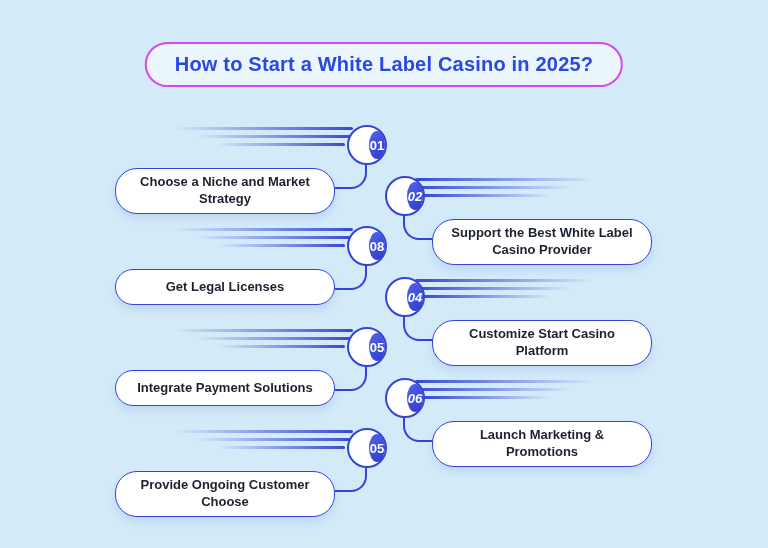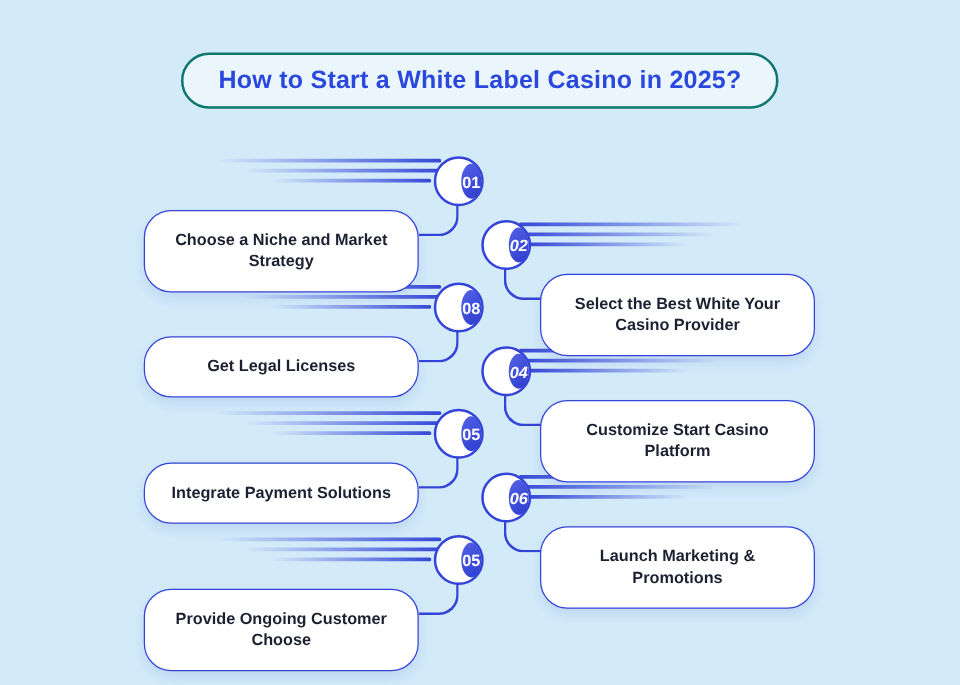--- a/index.html
+++ b/index.html
@@ -17,21 +17,21 @@
     height: 548px;
   }
 
   
   .title-pill {
     position: absolute;
     top: 42px;
     left: 50%;
     transform: translateX(-50%);
     padding: 9px 28px;
-    border: 2px solid #0f766e;
+    border: 2px solid #d946ef;
     border-radius: 999px;
     background: rgba(255,255,255,0.55);
     color: #2b48de;
     font-size: 20px;
     font-weight: bold;
     white-space: nowrap;
     letter-spacing: 0.2px;
   }
 
   
@@ -96,21 +96,21 @@
     border-bottom: 2px solid #3544d8;
     border-bottom-left-radius: 16px;
   }
 
   .pill {
     position: absolute;
     top: 43px;
     width: 220px;
     min-height: 36px;
     box-sizing: border-box;
-    padding: 15px 16px;
+    padding: 5px 16px;
     border: 1.5px solid #3544d8;
     border-radius: 22px;
     background: #ffffff;
     color: #1b2130;
     font-size: 13px;
     font-weight: bold;
     line-height: 1.3;
     text-align: center;
     display: flex;
     align-items: center;
@@ -166,21 +166,21 @@
 
   <div class="step right s2">
     <div class="line lineA"></div>
     <div class="line lineB"></div>
     <div class="line lineC"></div>
     <div class="connector"></div>
     <div class="circle">
       <div class="circle-inner">02</div>
     </div>
     <div class="pill">
-      <span>Select the Best White Your Casino Provider</span>
+      <span>Support the Best White Label Casino Provider</span>
     </div>
   </div>
 
   <div class="step left s3">
     <div class="line lineA"></div>
     <div class="line lineB"></div>
     <div class="line lineC"></div>
     <div class="connector"></div>
     <div class="circle">
       <div class="circle-inner">08</div>

